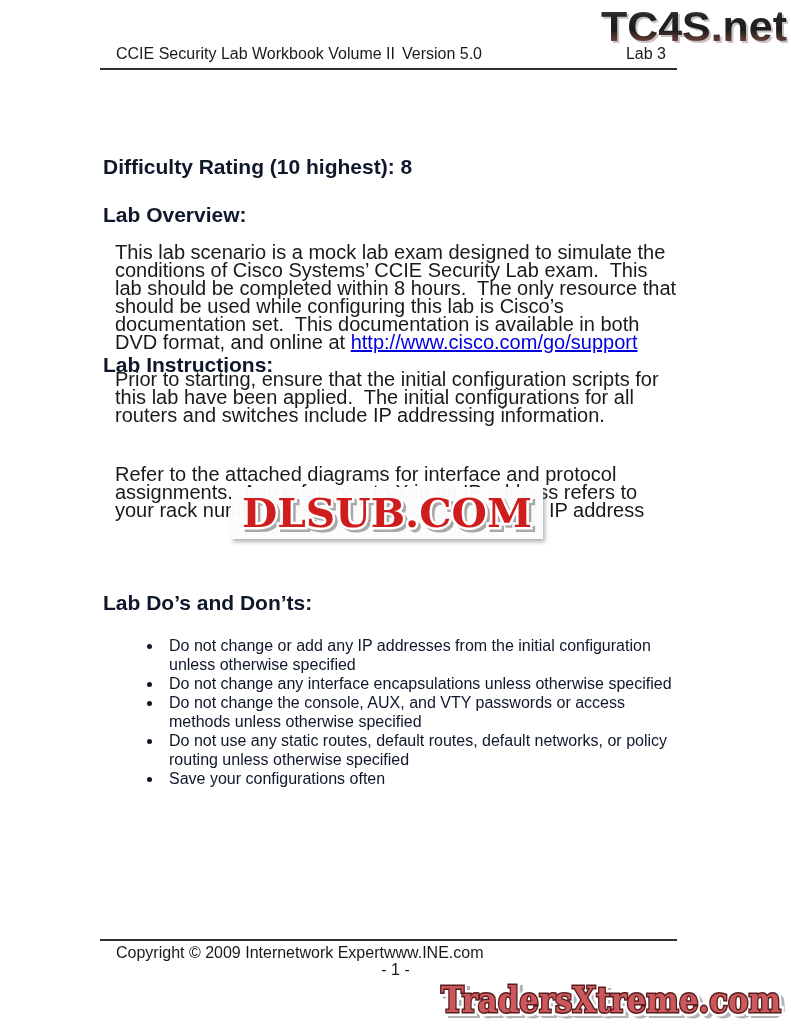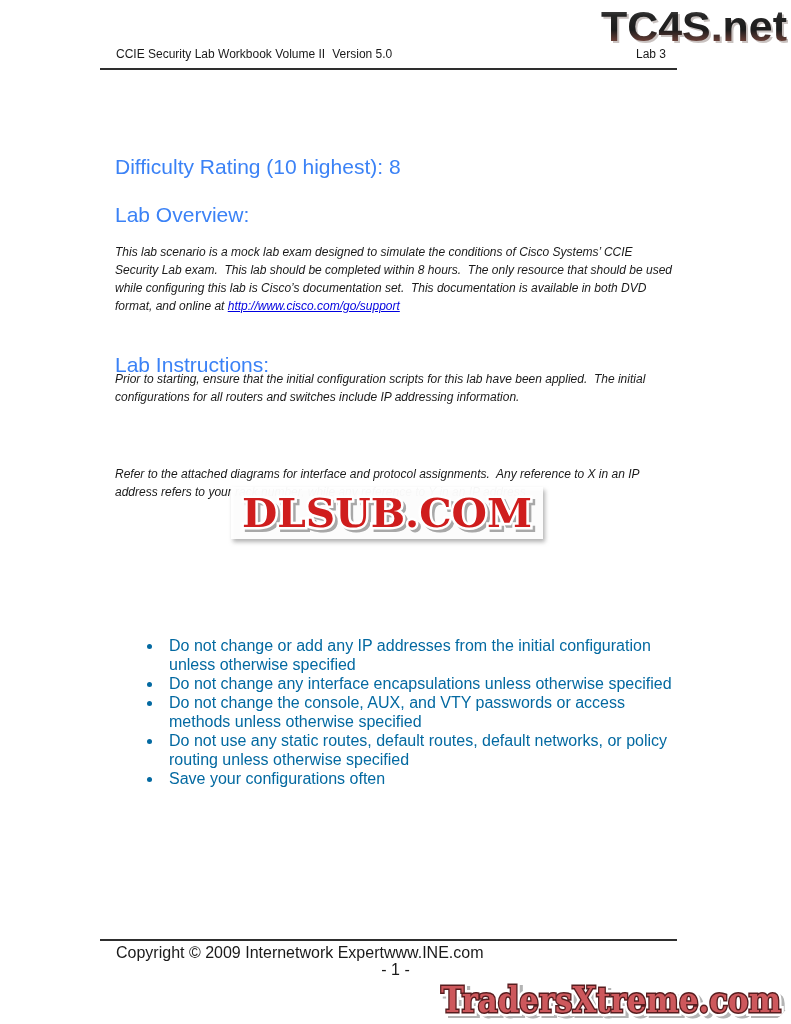--- a/index.html
+++ b/index.html
@@ -14,52 +14,51 @@
     border-radius:32px;
   }
   
   .logo-svg { position:absolute; top:4px; right:3px; }
   
   .header {
     position:absolute; left:100px; top:44px; width:577px;
     border-bottom:2px solid #2e2e2e;
     padding:0 11px 4px 16px;
     display:flex; align-items:baseline;
-    font-size:12px; line-height:20px;
+    font-size:16px; line-height:20px;
   }
   .header .version { margin-left:7px; }
   .header .spacer { flex:1; }
   
   .doc-title {
     position:absolute; left:0; top:90px; width:791px;
     text-align:center; font-size:32px; font-weight:bold; color:#111;
   }
-  .h-bold { position:absolute; left:115px; font-size:21px; font-weight:normal; color:#3b82f6; }
+  .h-bold { position:absolute; left:103px; font-size:21px; font-weight:bold; color:#0f172a; }
   .difficulty { top:155px; }
   .h-overview { top:203px; }
   .h-instructions { top:353px; }
   .h-dos { top:591px; }
   
   .para {
     position:absolute; left:115px; width:562px;
-    font-size:12px; line-height:18px;
+    font-size:20px; line-height:18px;
     white-space:pre-wrap;
-    font-style:italic;
   }
   .p-overview { top:243px; }
   .p-inst1 { top:370px; }
   .p-inst2 { top:465px; }
   .p-inst3 { top:537px; }
   .cisco-link { color:#0000e0; text-decoration:underline; white-space:pre-wrap; }
   
   .bullets { position:absolute; left:115px; top:636px; width:564px; }
   .bullets ul { list-style:disc outside; padding-left:48px; }
   .bullets li {
     font-size:16px; line-height:19px; margin-bottom:0px;
-    padding-left:6px; color:#0369a1;
+    padding-left:6px; color:#0f172a;
   }
   
   .wm-center { position:absolute; left:231px; top:487px; filter:drop-shadow(2px 3px 2px rgba(110,110,110,0.55)); }
   
   .footer {
     position:absolute; left:100px; top:939px; width:577px;
     border-top:2px solid #2e2e2e;
     padding:3px 8px 0 16px;
     display:flex; 
     font-size:16px; line-height:18px;
@@ -106,20 +105,21 @@
   <div class="h-bold h-instructions">Lab Instructions:</div>
   <div class="para p-inst1">Prior to starting, ensure that the initial configuration scripts for this lab have been applied.  The initial configurations for all routers and switches include IP addressing information.</div>
   <div class="para p-inst2">Refer to the attached diagrams for interface and protocol assignments.  Any reference to X in an IP address refers to your rack number, while any reference to Y in an IP address</div>
 
   <svg class="wm-center" width="312" height="52" viewBox="0 0 312 52">
     <rect x="0" y="0" width="312" height="52" fill="#ffffff" opacity="0.96"></rect>
     <text x="159" y="43" text-anchor="middle" font-family="DejaVu Serif, serif" font-weight="bold" font-size="40" fill="#a8a8a8" stroke="#a8a8a8" stroke-width="4" paint-order="stroke" textLength="290" lengthAdjust="spacingAndGlyphs">DLSUB.COM</text>
     <text x="156" y="40" text-anchor="middle" font-family="DejaVu Serif, serif" font-weight="bold" font-size="40" fill="#cf1d1d" stroke="#ffffff" stroke-width="5" paint-order="stroke" textLength="290" lengthAdjust="spacingAndGlyphs">DLSUB.COM</text>
   </svg>
 
+  <div class="h-bold h-dos">Lab Do’s and Don’ts:</div>
   <div class="bullets">
     <ul>
       <li>Do not change or add any IP addresses from the initial configuration unless otherwise specified</li>
       <li>Do not change any interface encapsulations unless otherwise specified</li>
       <li>Do not change the console, AUX, and VTY passwords or access methods unless otherwise specified</li>
       <li>Do not use any static routes, default routes, default networks, or policy routing unless otherwise specified</li>
       <li>Save your configurations often</li>
     </ul>
   </div>
 

